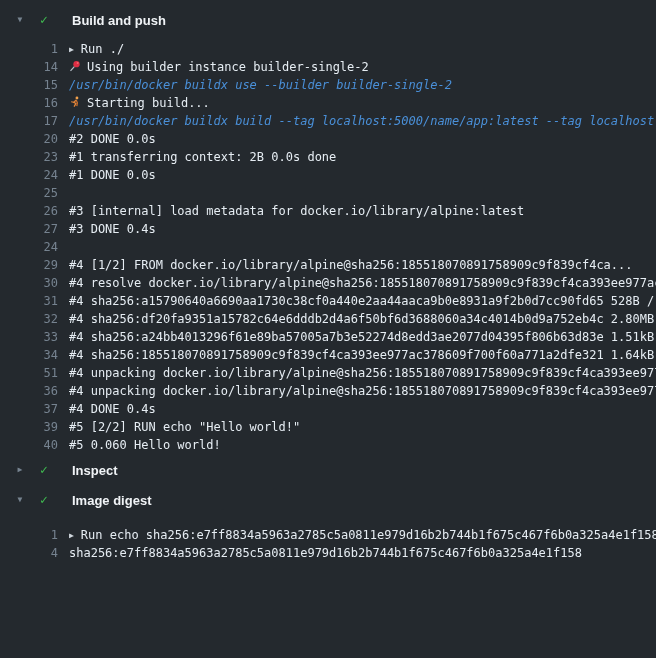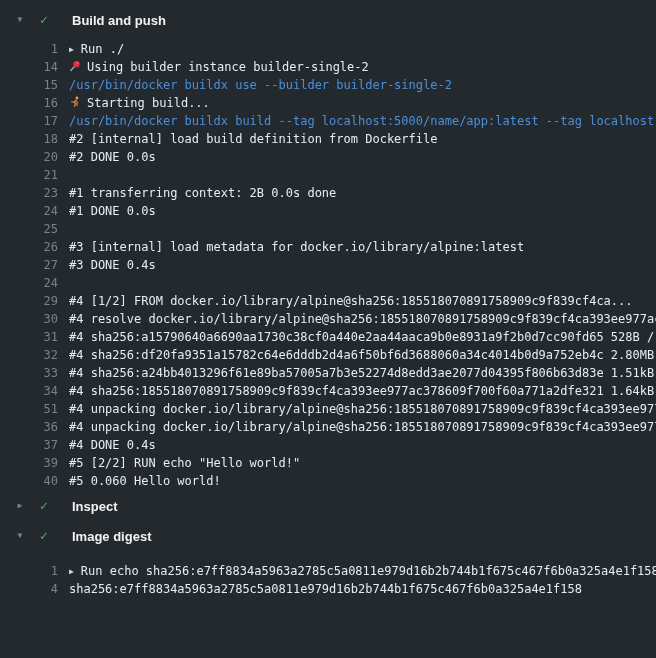--- a/index.html
+++ b/index.html
@@ -29,21 +29,21 @@
   .section-body{padding:10px 0 6px 0;}
   .section-body.digest{padding:16px 0 6px 0;}
   .row{display:flex;height:18px;line-height:18px;}
   .num{
     width:58px;flex:none;text-align:right;color:#768390;cursor:pointer;
   }
   .txt{
     flex:1;min-width:0;padding-left:11px;color:#e6edf3;
     white-space:pre;overflow:hidden;
   }
-  .txt.cmd{color:#4a90d9;}
+  .txt.cmd{color:#4a90d9;font-style:italic;}
   .expander{
     display:inline-block;color:#d0d7de;font-size:8px;
     margin-right:7px;cursor:pointer;transform:translateY(-1px);
   }
   .li-icon{
     display:inline-block;width:12px;height:12px;margin-right:6px;
     vertical-align:-1px;
   }
   .header-spacer{height:10px;}
 </style>
@@ -88,30 +88,22 @@
             <path d="M6.4 8.4 L2.8 7.6" stroke="#e2853a" stroke-width="1.5" fill="none"></path>
           </svg><span>Starting build...</span></span>
     </div>
 
     <div class="row">
       <span class="num">17</span>
       <span class="txt cmd">/usr/bin/docker buildx build --tag localhost:5000/name/app:latest --tag localhost:5000/name/app:1.0.0 --file ./Dockerfile --push .</span>
     </div>
 
     <div class="row">
-      <span class="num">18</span>
-      <span class="txt">#2 [internal] load build definition from Dockerfile</span>
-    </div>
-    <div class="row">
       <span class="num">20</span>
       <span class="txt">#2 DONE 0.0s</span>
-    </div>
-    <div class="row">
-      <span class="num">21</span>
-      <span class="txt"></span>
     </div>
     <div class="row">
       <span class="num">23</span>
       <span class="txt">#1 transferring context: 2B 0.0s done</span>
     </div>
     <div class="row">
       <span class="num">24</span>
       <span class="txt">#1 DONE 0.0s</span>
     </div>
     <div class="row">

